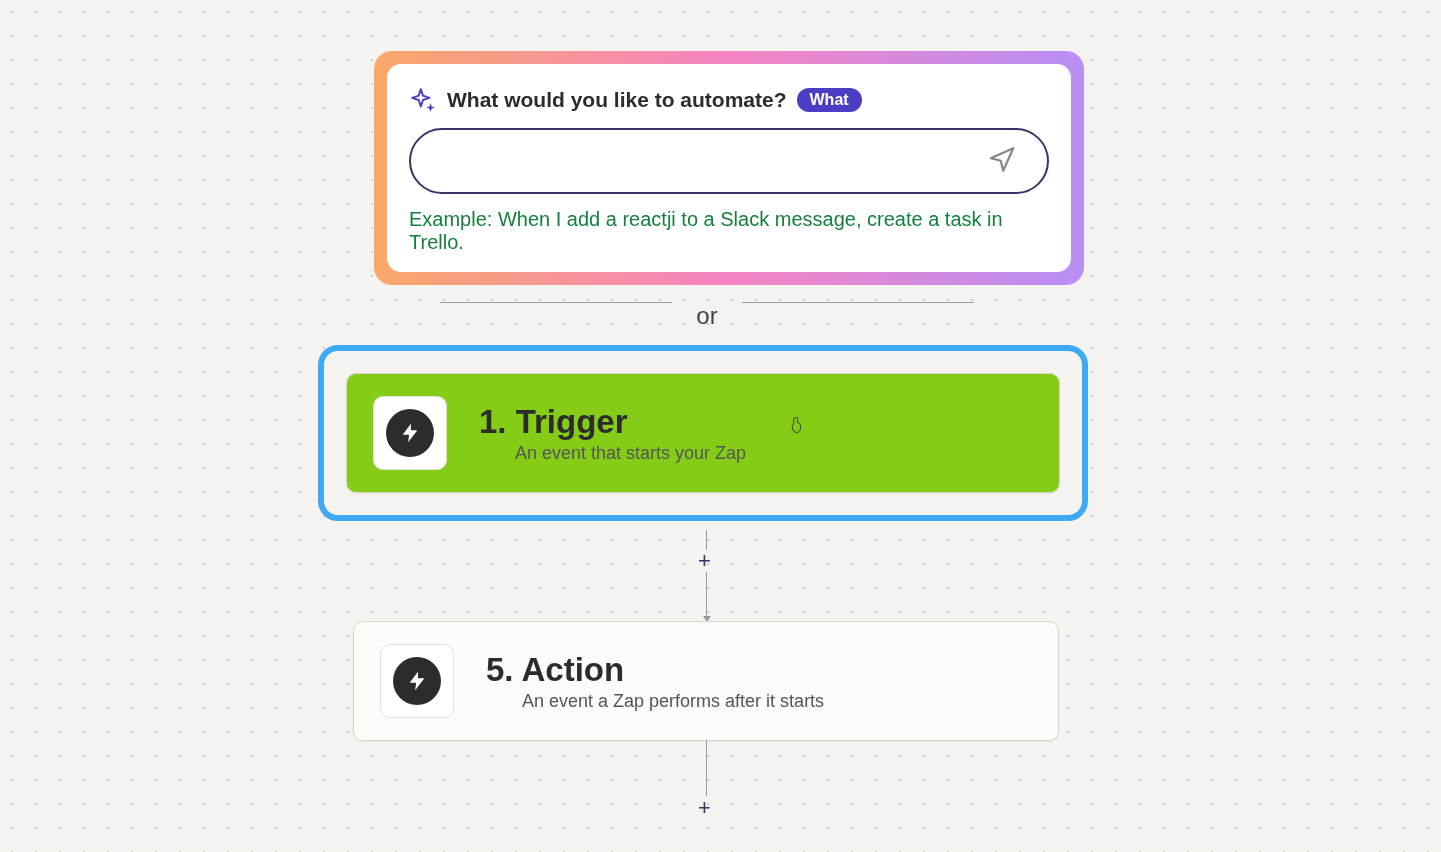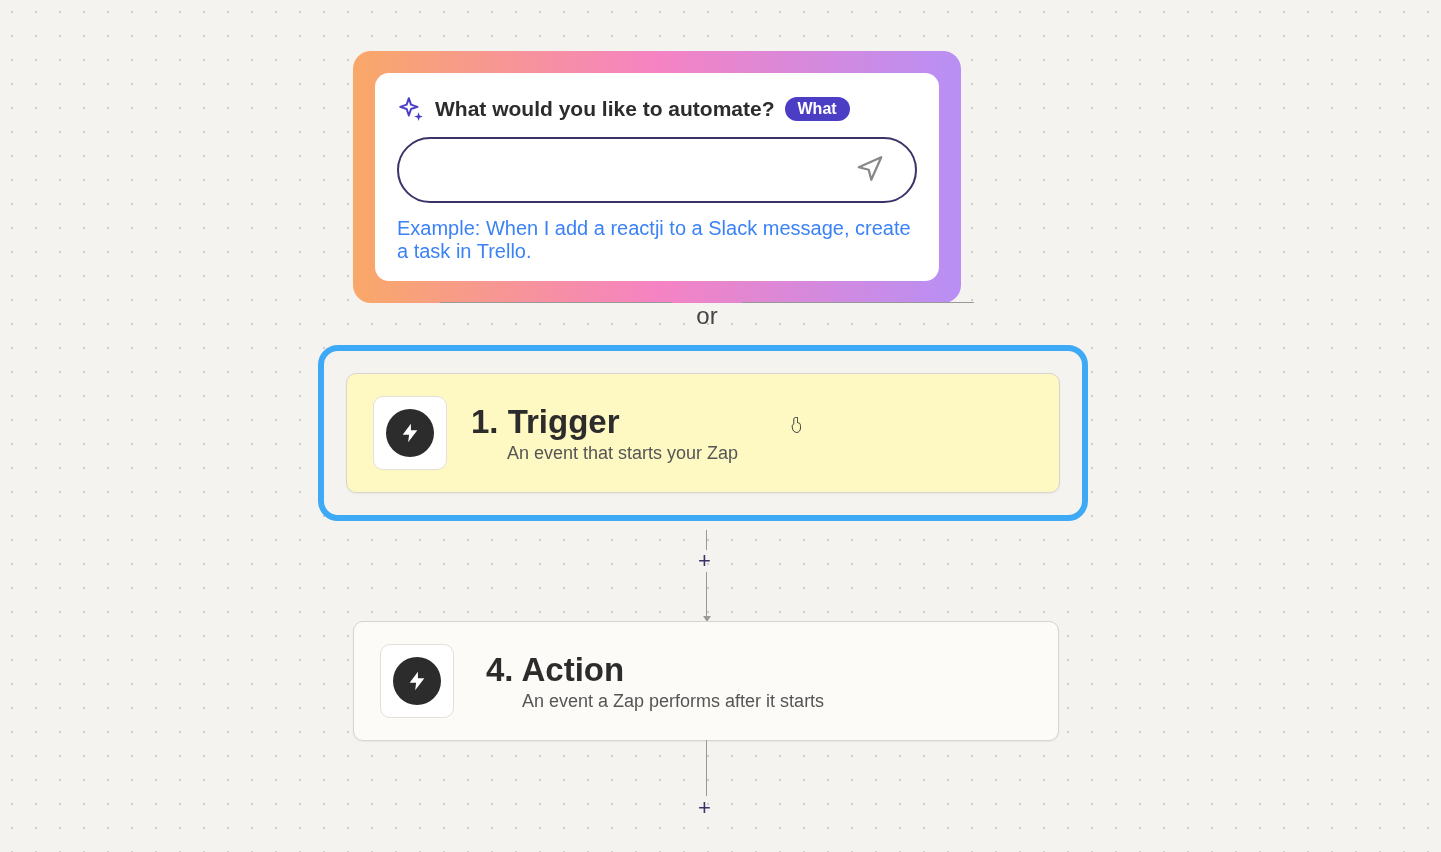--- a/index.html
+++ b/index.html
@@ -9,24 +9,24 @@
       background-color: #f5f3f0;
       background-image: radial-gradient(circle, #d0ccc8 1px, transparent 1px);
       background-size: 24px 24px;
       font-family: -apple-system, BlinkMacSystemFont, "Segoe UI", Helvetica, Arial, sans-serif;
       position: relative;
       overflow: hidden;
     }
 
     .ai-prompt-container {
       position: absolute;
-      left: 353px;
+      left: 374px;
       top: 51px;
-      width: 608px;
-      padding: 22px;
+      width: 710px;
+      padding: 13px;
       border-radius: 18px;
       background: linear-gradient(90deg, #f9a868 0%, #f583c3 50%, #b88ff5 100%);
     }
     .ai-prompt-inner {
       background: #ffffff;
       border-radius: 14px;
       padding: 22px 22px 18px 22px;
     }
     .ai-prompt-header {
       display: flex;
@@ -76,21 +76,21 @@
       background: none;
       border: none;
       cursor: pointer;
       padding: 4px;
       display: flex;
       align-items: center;
       justify-content: center;
     }
     .example-text {
       font-size: 20px;
-      color: #3b82f6;
+      color: #15803d;
     }
 
     .or-divider {
       position: absolute;
       left: 440px;
       top: 302px;
       width: 534px;
       display: flex;
       align-items: flex-start;
       gap: 24px;
@@ -109,27 +109,27 @@
       position: absolute;
       left: 318px;
       top: 345px;
       width: 770px;
       padding: 22px;
       border: 6px solid #3ea9f4;
       border-radius: 20px;
       background: #f5f3f0;
     }
     .step-card-inner {
-      background: #fef9c3;
+      background: #84cc16;
       border: 1px solid #d8d4cf;
       border-radius: 10px;
       padding: 22px 26px;
       display: flex;
       align-items: center;
-      gap: 24px;
+      gap: 32px;
       box-shadow: 0 1px 2px rgba(0,0,0,0.05);
     }
 
     .step-card {
       position: absolute;
       left: 353px;
       top: 621px;
       width: 706px;
       background: #fcfbf8;
       border: 1px solid #d8d4cf;
@@ -299,19 +299,19 @@
 
 <div class="step-card">
   <div class="step-icon-box">
     <div class="bolt-circle">
       <svg width="22" height="22" viewBox="0 0 24 24">
         <path d="M13 2 L4 14 L11 14 L10 22 L20 9 L13 9 Z" fill="#ffffff"></path>
       </svg>
     </div>
   </div>
   <div class="step-text">
-    <div class="step-title">4. Action</div>
+    <div class="step-title">5. Action</div>
     <div class="step-subtitle">An event a Zap performs after it starts</div>
   </div>
 </div>
 
 <div class="connector-3"></div>
 <div class="plus-2">+</div>
 
 </body></html>

